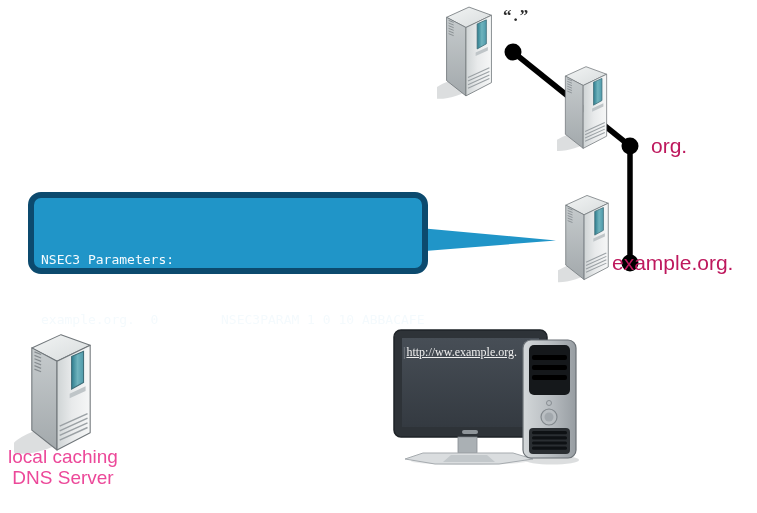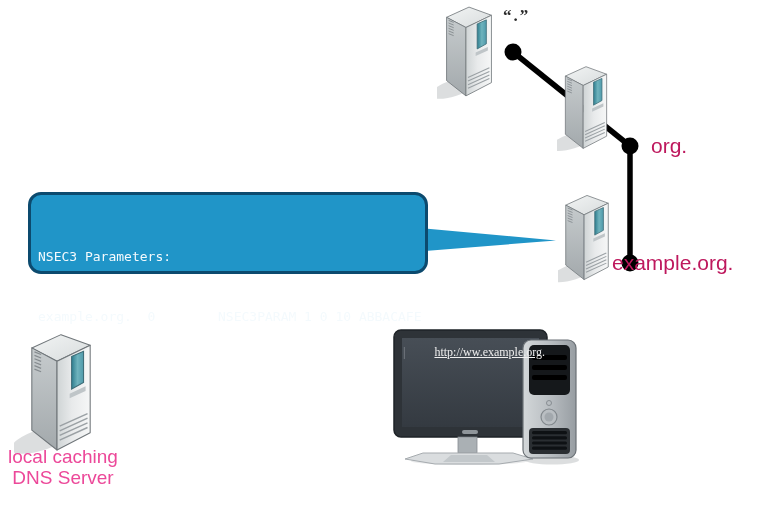--- a/index.html
+++ b/index.html
@@ -4,21 +4,21 @@
 <style>
   * { margin:0; padding:0; box-sizing:border-box; }
   body { background:#ffffff; font-family:"Liberation Sans", sans-serif; }
   .canvas {
     position:relative; width:757px; height:513px; background:#ffffff; overflow:hidden;
   }
   .overlay { position:absolute; left:0; top:0; z-index:1; }
   svg.server { position:absolute; overflow:visible; z-index:2; }
   .bubble {
     position:absolute; left:28px; top:192px; width:400px; height:82px;
-    background:#2095c8; border:3px solid #0c4a6e; border-radius:13px;
+    background:#2095c8; border:6px solid #0c4a6e; border-radius:13px;
     z-index:3; padding:12px 0 0 7px;
     font-family:"DejaVu Sans Mono", monospace; font-size:13px; line-height:20px;
     color:#f4fafd; white-space:pre;
   }
   .node-label {
     position:absolute; z-index:4; color:#be185d;
     font-family:Liberation Sans, sans-serif; font-size:21px;
   }
   .root-label {
     position:absolute; z-index:4; color:#2a2a2a;
@@ -28,21 +28,21 @@
     position:absolute; left:6px; top:447px; width:114px; z-index:4;
     text-align:center; color:#ec4899; font-size:19px; line-height:20.5px;
     font-family:"Liberation Sans", sans-serif;
   }
   .workstation { position:absolute; left:391px; top:324px; z-index:2; }
   .screen-url {
     position:absolute; left:403px; top:345px; width:145px; z-index:3;
     font-family:"Liberation Serif", serif; font-size:12px; color:#efefef; white-space:nowrap;
   }
   .screen-url .cursor { color:#8b9096; text-decoration:none; margin-right:1px; }
-  .screen-url .url { text-decoration:underline;margin-left:28px; }
+  .screen-url .url { text-decoration:underline; }
   .hidden-defs { position:absolute; width:0; height:0; }
 </style>
 </head>
 <body>
 
 <div class="canvas">
 
   <svg class="hidden-defs" aria-hidden="true">
     <defs>
       <linearGradient id="gTop" x1="0" y1="0" x2="1" y2="1">

